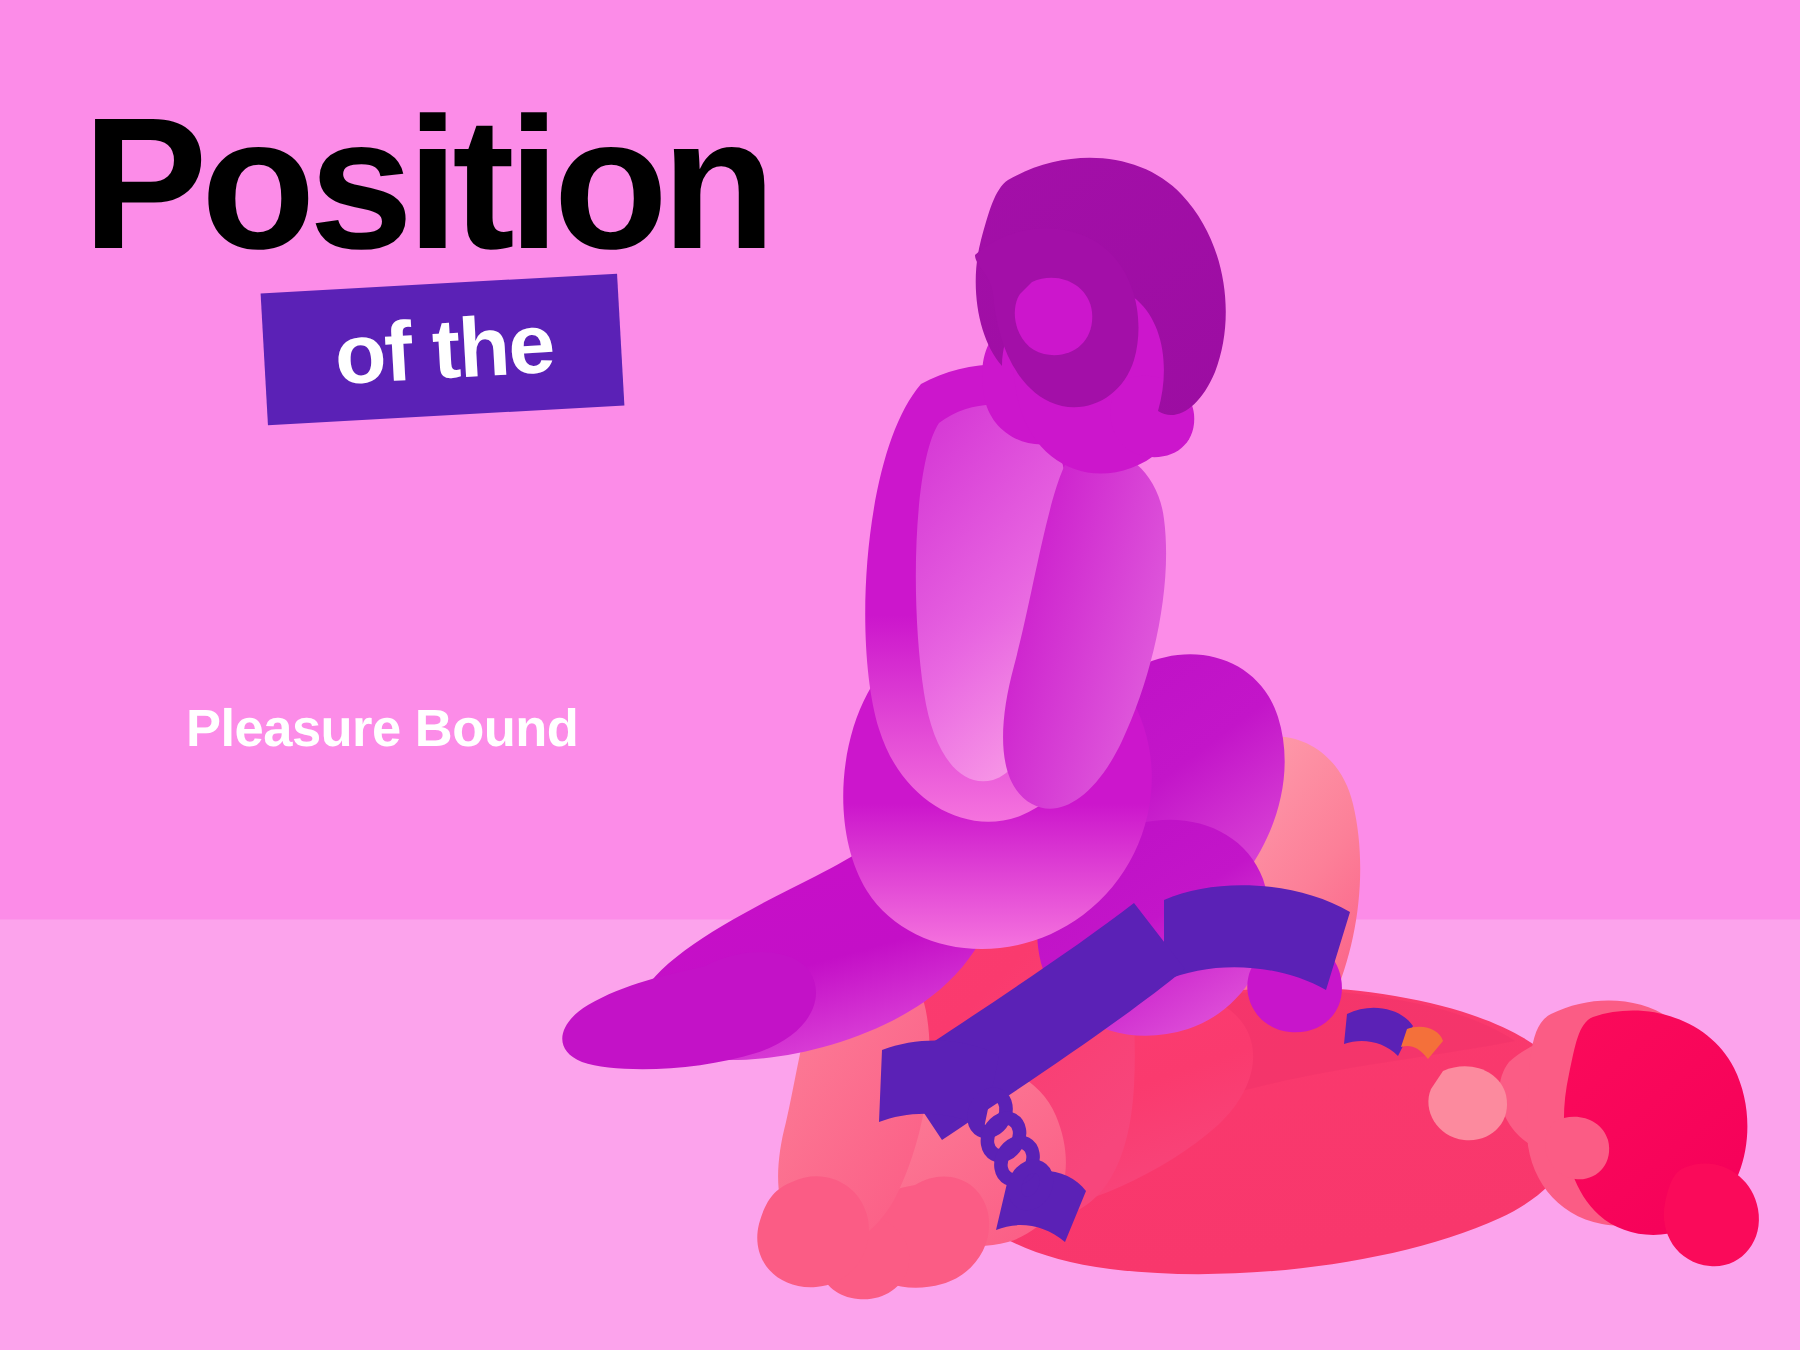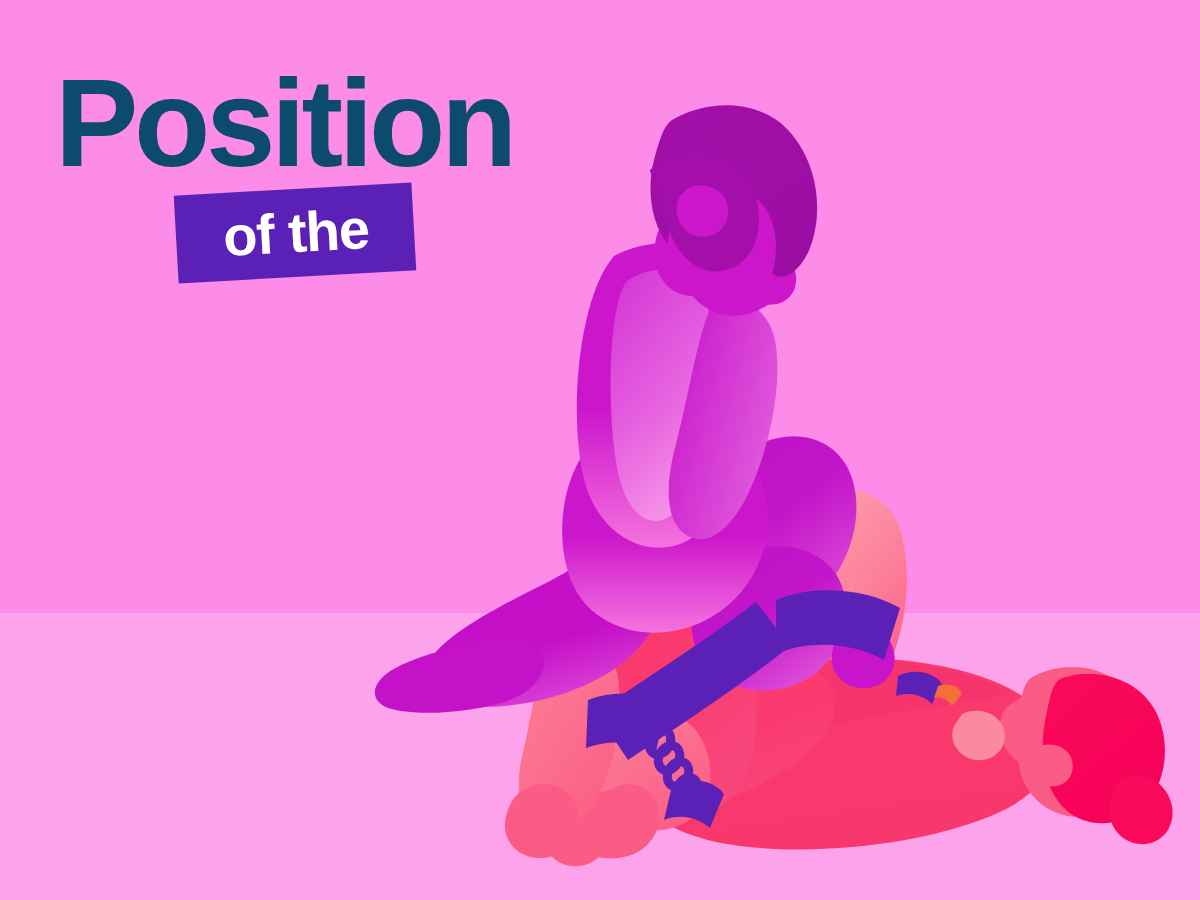--- a/index.html
+++ b/index.html
@@ -35,21 +35,21 @@
     width: 1200px; height: 900px;
   }
   
   .text-block {
     position: absolute;
     left: 0; top: 0;
     width: 600px; height: 560px;
   }
   .title-line {
     position: absolute;
-    color: #0c4a6e;
+    color: #000000;
     font-weight: 700;
     letter-spacing: -0.035em;
     line-height: 1;
     white-space: nowrap;
     -webkit-font-smoothing: antialiased;
   }
   #title-position {
     left: 55px;
     top: 60px;
     font-size: 125px;
@@ -406,15 +406,16 @@
   </svg>
 
   <div class="text-block">
 
     <div class="title-line" id="title-position">Position</div>
 
     <div class="badge"></div>
     <div class="badge-label">of the</div>
 
 
+    <div id="subtitle">Pleasure Bound</div>
   </div>
 
 </div>
 
 </body></html>

